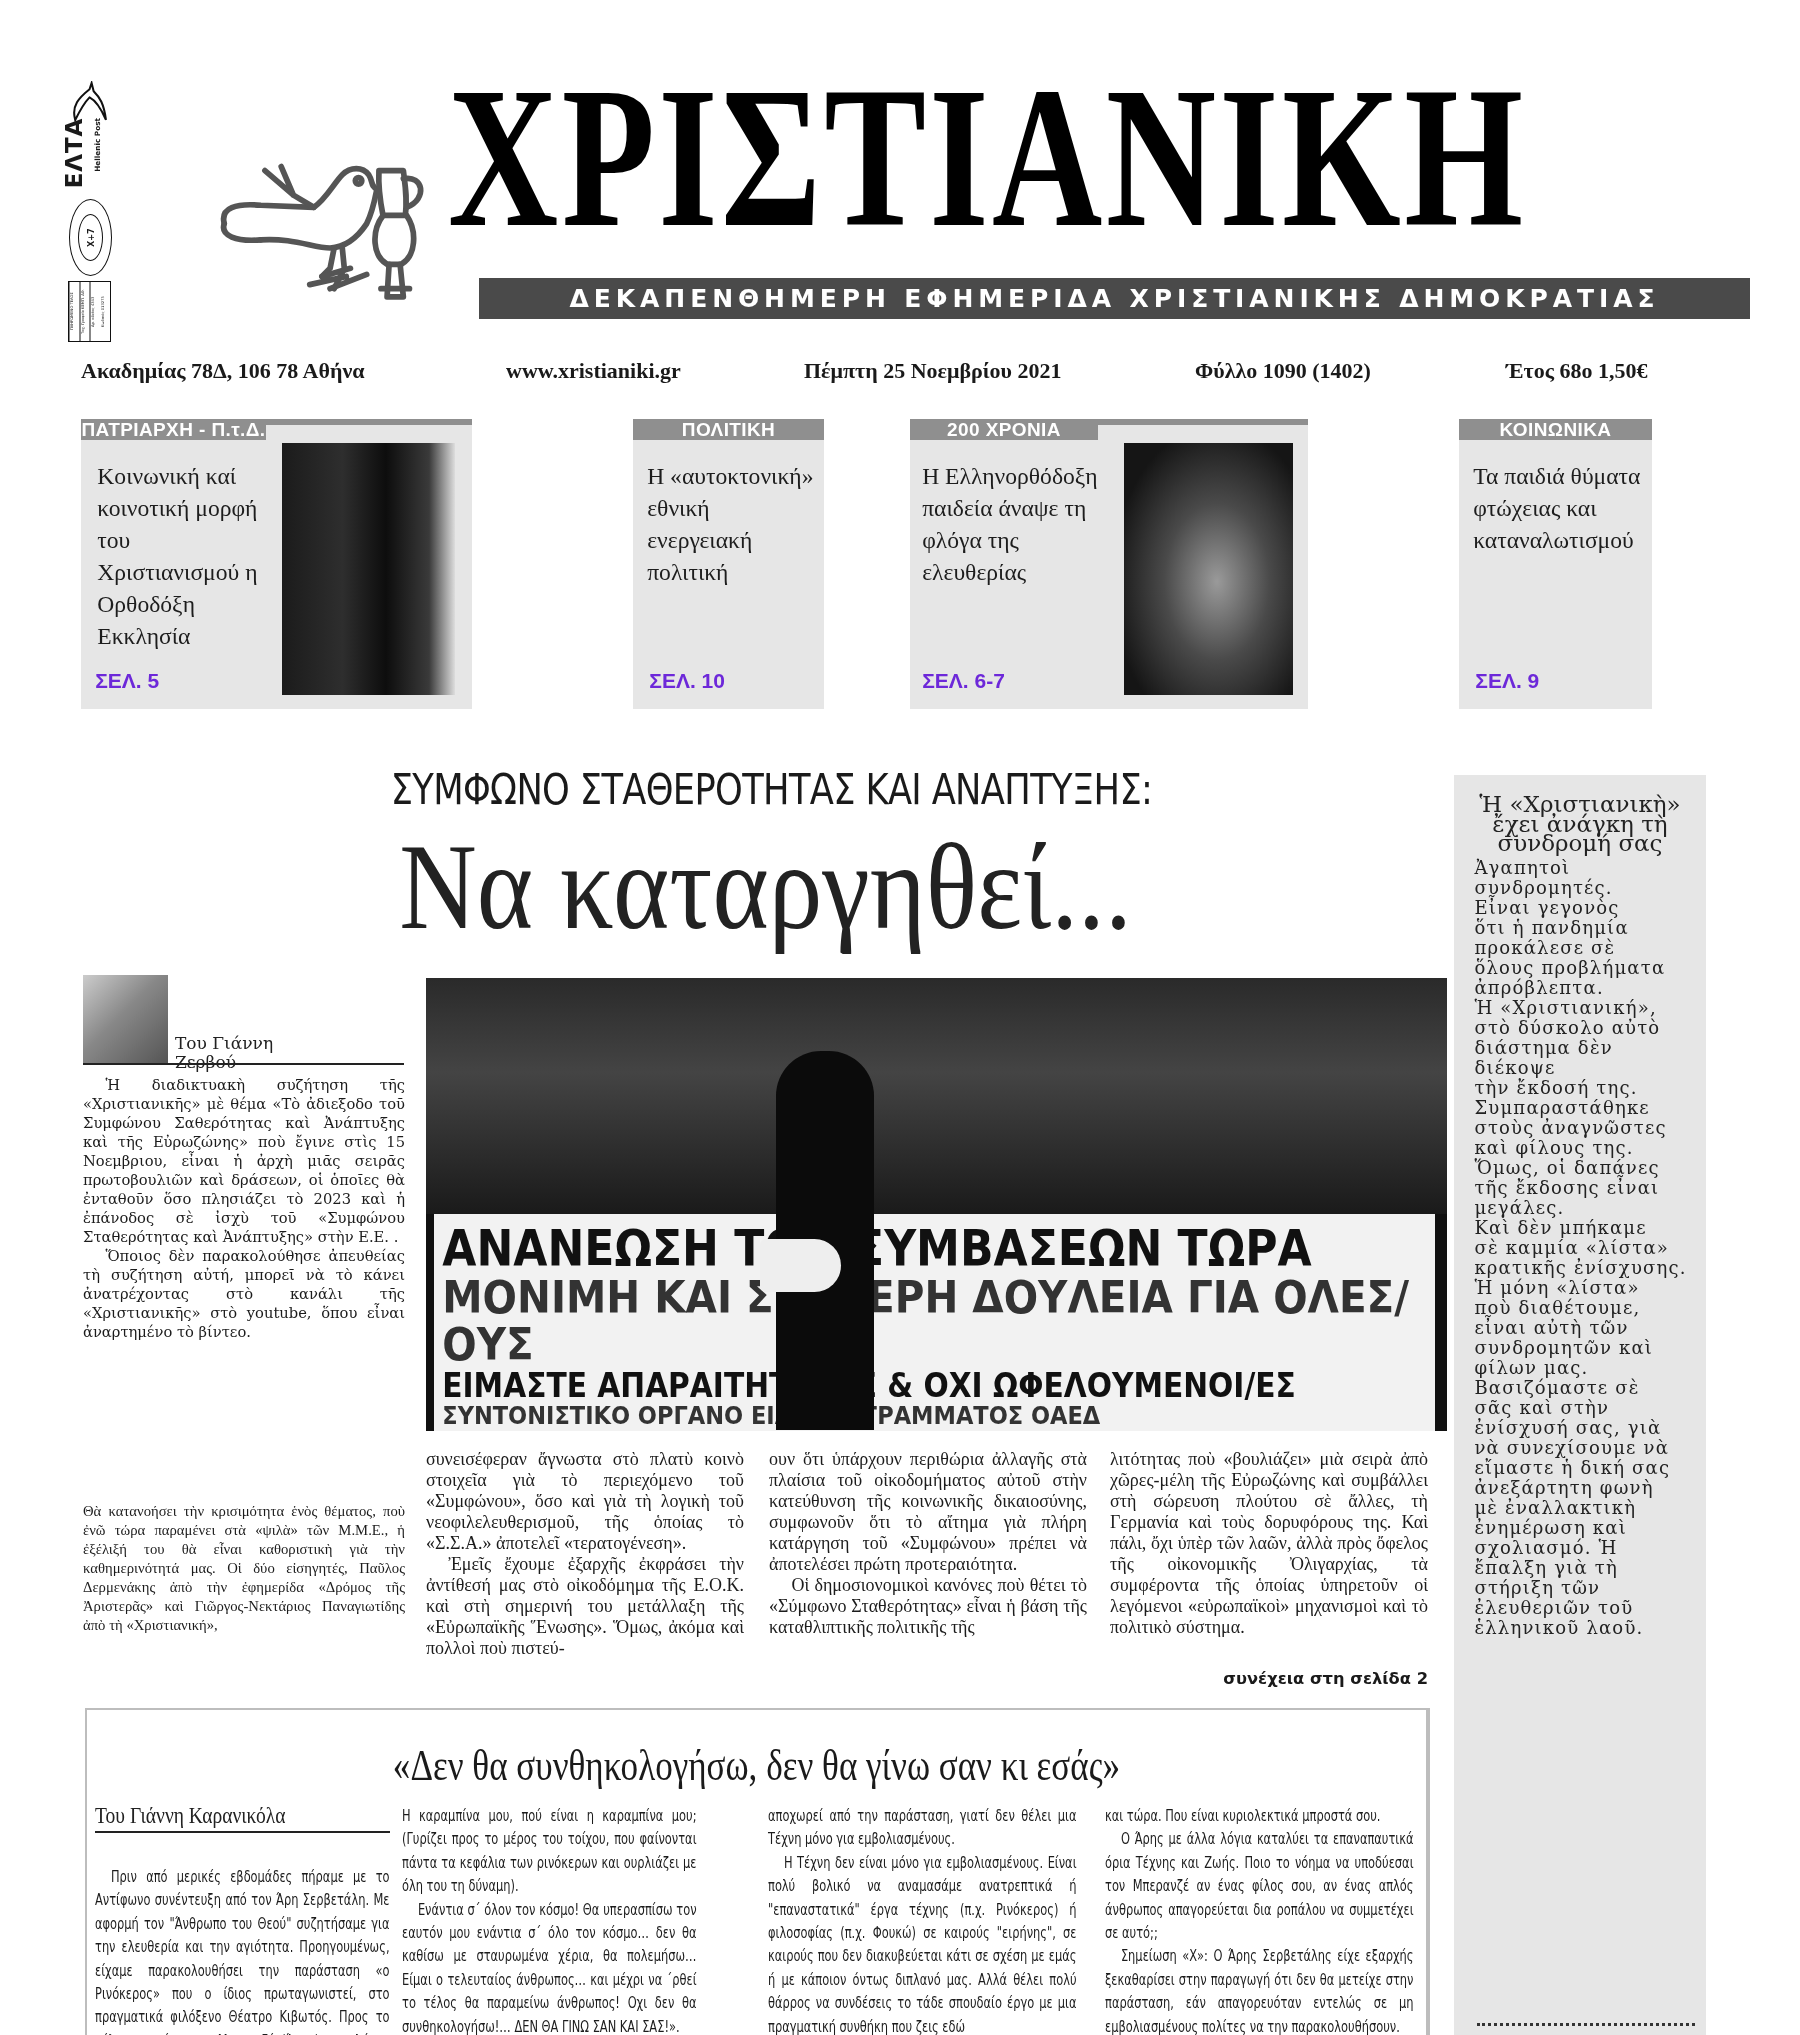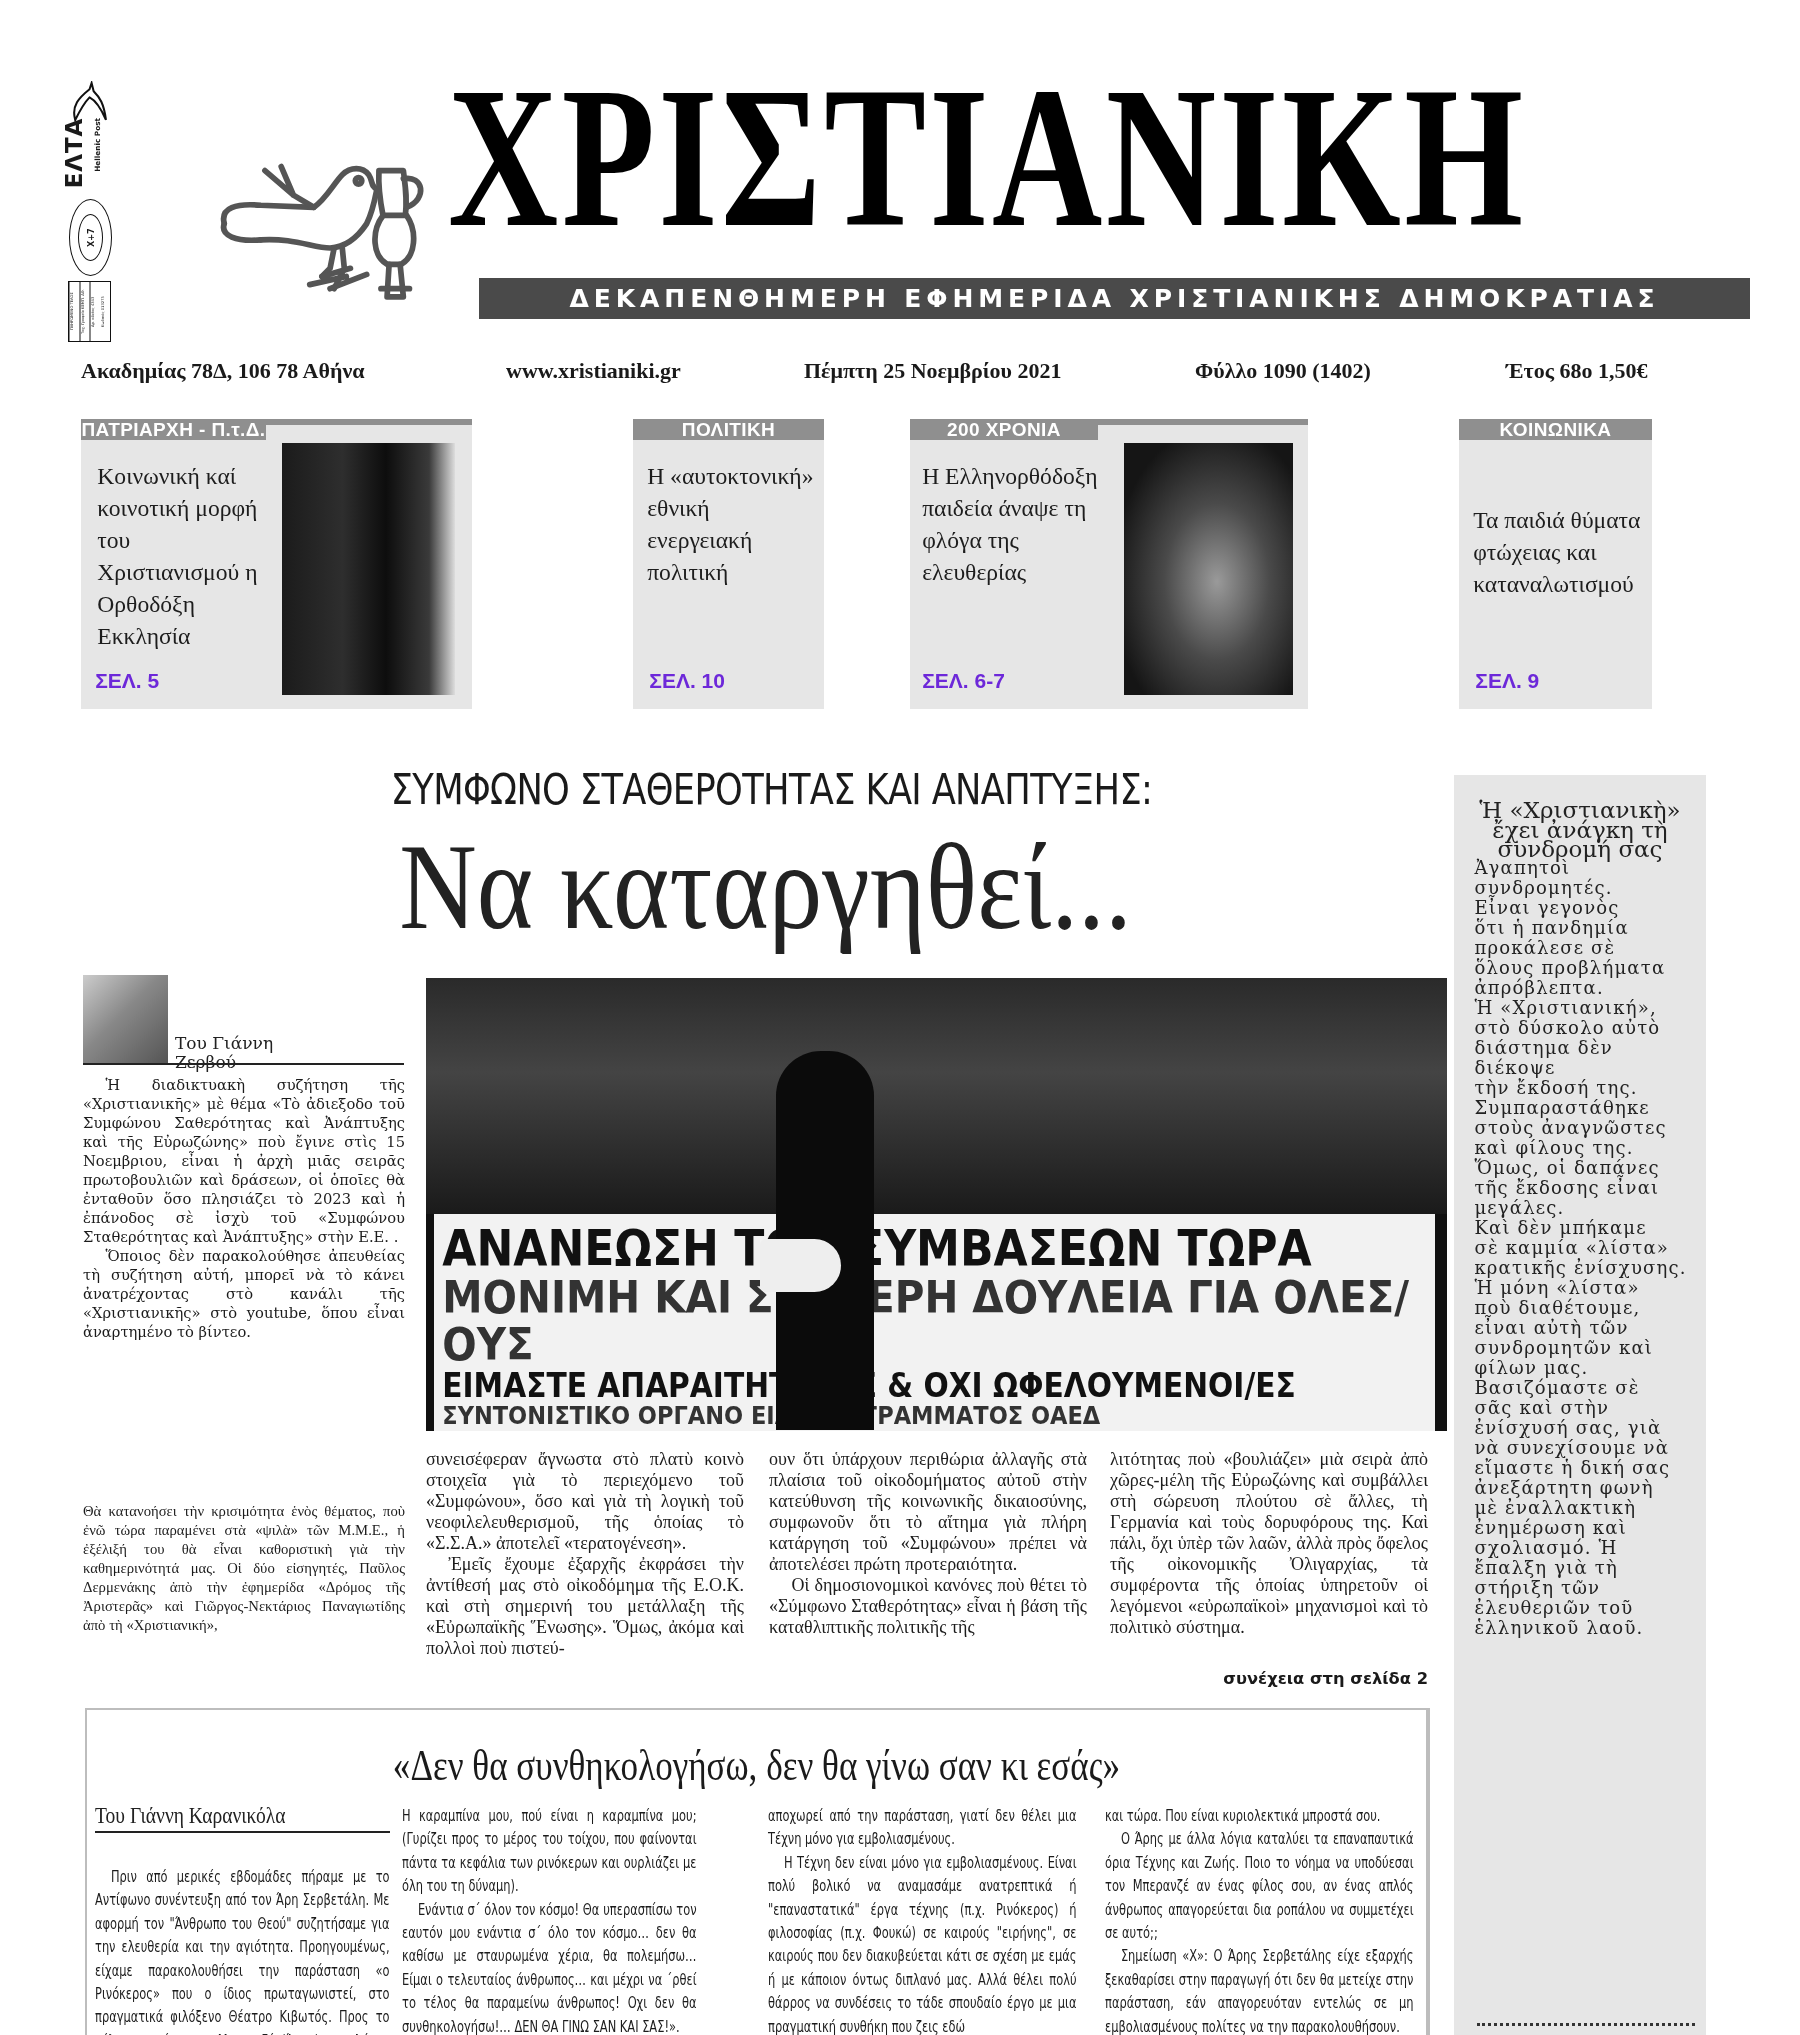--- a/index.html
+++ b/index.html
@@ -40,21 +40,21 @@
   .col { font-family:"DejaVu Serif", serif; font-size:14.7px; line-height:19px; text-align:justify; color:#1c1c1c; }
   .col p { margin:0; text-indent:22.4px; }
   .col-narrow { font-family:"Liberation Serif", serif; font-size:18px; line-height:21px; }
 
   .lead-photo { left:426px; top:978px; width:1021px; height:453px; background:#111; overflow:hidden; }
 
   .cont-link { font-family:"DejaVu Sans", sans-serif; font-weight:bold; font-size:16.3px; text-align:right; }
 
   
   .sidebar { left:1454px; top:775px; width:252px; height:1378px; background:#e6e6e6; }
-  .sb-title { position:absolute; left:0; top:26px; width:252px; font-family:"DejaVu Serif", serif; font-size:23px; line-height:19.5px; text-align:center; color:#222; }
+  .sb-title { position:absolute; left:0; top:20px; width:252px; font-family:"DejaVu Serif", serif; font-size:23px; line-height:19.5px; text-align:center; color:#222; }
   .sb-body { position:absolute; left:20.4px; top:83px; width:220px; font-family:"DejaVu Serif", serif; font-size:18px; line-height:20px; letter-spacing:1.2px; color:#222; white-space:pre-line; }
   .sb-dots { position:absolute; left:23px; top:1248px; width:218px; border-top:3.7px dotted #333; }
   .sb-bank { position:absolute; left:0; top:1258px; width:252px; font-family:"DejaVu Sans", sans-serif; font-weight:bold; font-size:14px; line-height:19px; text-align:center; color:#222; white-space:pre-line; }
 
   
   .box { left:85px; top:1708px; width:1339px; height:425px; border:2px solid #bdbdbd; border-right-width:4.9px; border-bottom-width:4.9px; background:#fff; }
   .box-title { position:absolute; left:0; top:28.5px; width:100%; text-align:center; font-family:"Liberation Serif", serif; font-size:45px; line-height:53px; color:#1a1a1a; transform:scaleX(0.78); transform-origin:center top; white-space:nowrap; }
   .box-author { position:absolute; left:8.1px; top:93px; font-family:"Liberation Serif", serif; font-size:23px; color:#222; transform:scaleX(0.85); transform-origin:left top; }
   .box-rule { position:absolute; left:8.1px; top:121px; width:295px; height:2px; background:#222; }
   .bcol { position:absolute; font-family:"DejaVu Sans Condensed","DejaVu Sans", sans-serif; font-size:16.3px; line-height:23.4px; color:#1c1c1c; text-align:justify; }
@@ -126,21 +126,21 @@
 <div class="abs teaser" style="left:910px; width:398px;">
   <div class="tag" style="width:188px;">200 ΧΡΟΝΙΑ</div>
   <div class="tagline" style="left:188px; width:210px;"></div>
   <div class="text" style="left:12.2px; top:41px; width:179px;">Η Ελληνορθόδοξη παιδεία άναψε τη φλόγα της ελευθερίας</div>
   <div class="photo" style="left:214px; width:169px; background:radial-gradient(ellipse at 55% 55%, #9a9a9a 0%, #4a4a4a 40%, #151515 80%);"></div>
   <div class="page" style="left:12.2px;">ΣΕΛ. 6-7</div>
 </div>
 
 <div class="abs teaser" style="left:1459px; width:193px;">
   <div class="tag" style="width:193px;">ΚΟΙΝΩΝΙΚΑ</div>
-  <div class="text" style="left:14.2px; top:41px; width:175px;margin-top:44px;">Τα παιδιά θύματα φτώχειας και καταναλωτισμού</div>
+  <div class="text" style="left:14.2px; top:41px; width:175px;">Τα παιδιά θύματα φτώχειας και καταναλωτισμού</div>
   <div class="page" style="left:16.3px;">ΣΕΛ. 9</div>
 </div>
 
 <div class="abs kicker">ΣΥΜΦΩΝΟ ΣΤΑΘΕΡΟΤΗΤΑΣ ΚΑΙ ΑΝΑΠΤΥΞΗΣ:</div>
 <div class="abs headline">Να καταργηθεί...</div>
 
 <div class="abs author-photo"></div>
 <div class="abs author-name">
   <div>Του Γιάννη</div>
   <div>Ζερβού</div>

